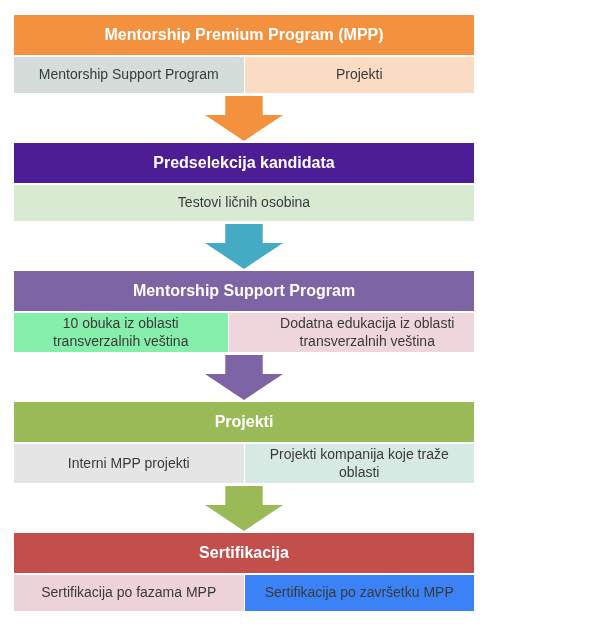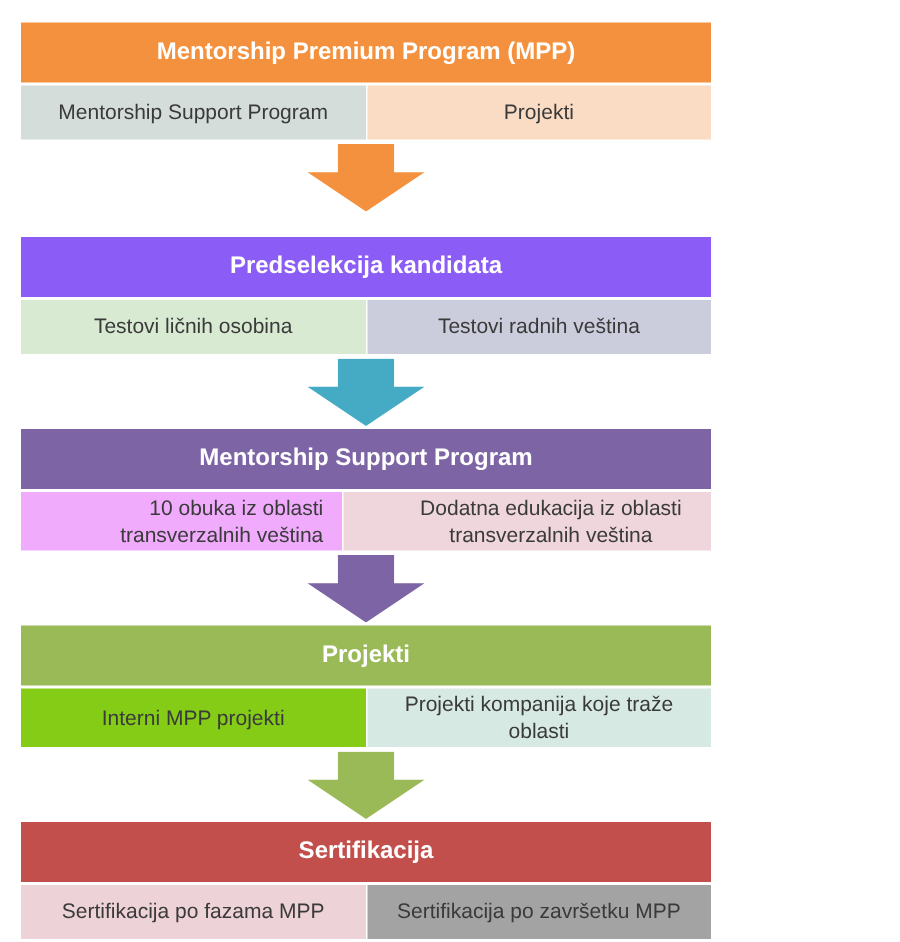--- a/index.html
+++ b/index.html
@@ -71,54 +71,53 @@
       <div class="stage-cells">
         <div class="cell" style="background-color: rgb(212, 221, 217);">Mentorship Support Program</div>
         <div class="cell" style="background-color: rgb(250, 220, 196);">Projekti</div>
       </div>
     </div>
     <div class="arrow-row">
       <div class="arrow" style="background-color: rgb(244, 145, 62);"></div>
     </div>
 
     <div class="stage">
-      <div class="stage-header" style="background-color: #8b5cf6; margin-top: 15px;">Predselekcija kandidata</div>
+      <div class="stage-header" style="background-color: #4c1d95;">Predselekcija kandidata</div>
       <div class="stage-cells">
         <div class="cell" style="background-color: rgb(217, 234, 211);">Testovi ličnih osobina</div>
-        <div class="cell" style="background-color: rgb(203, 205, 221);">Testovi radnih veština</div>
       </div>
     </div>
     <div class="arrow-row">
       <div class="arrow" style="background-color: rgb(69, 170, 196);"></div>
     </div>
 
     <div class="stage">
       <div class="stage-header" style="background-color: rgb(125, 100, 165);">Mentorship Support Program</div>
       <div class="stage-cells">
-        <div class="cell" style="background-color: #f0abfc; text-align: right;">10 obuka iz oblasti transverzalnih veština</div>
+        <div class="cell" style="background-color: #86efac;">10 obuka iz oblasti transverzalnih veština</div>
         <div class="cell" style="background-color: rgb(238, 214, 220); padding-left: 44px;">Dodatna edukacija iz oblasti transverzalnih veština</div>
       </div>
     </div>
     <div class="arrow-row">
       <div class="arrow" style="background-color: rgb(125, 100, 165);"></div>
     </div>
 
     <div class="stage">
       <div class="stage-header" style="background-color: rgb(154, 186, 87);">Projekti</div>
       <div class="stage-cells">
-        <div class="cell" style="background-color: #84cc16;">Interni MPP projekti</div>
+        <div class="cell" style="background-color: #e5e5e5;">Interni MPP projekti</div>
         <div class="cell" style="background-color: rgb(215, 233, 227);">Projekti kompanija koje traže oblasti</div>
       </div>
     </div>
     <div class="arrow-row">
       <div class="arrow" style="background-color: rgb(154, 186, 87);"></div>
     </div>
 
     <div class="stage">
       <div class="stage-header" style="background-color: rgb(194, 79, 76);">Sertifikacija</div>
       <div class="stage-cells">
         <div class="cell" style="background-color: rgb(237, 210, 215); padding-left: 12px;">Sertifikacija po fazama MPP</div>
-        <div class="cell" style="background-color: #a3a3a3;">Sertifikacija po završetku MPP</div>
+        <div class="cell" style="background-color: #3b82f6;">Sertifikacija po završetku MPP</div>
       </div>
     </div>
 
   </div>
 </div>
 
 </body></html>

